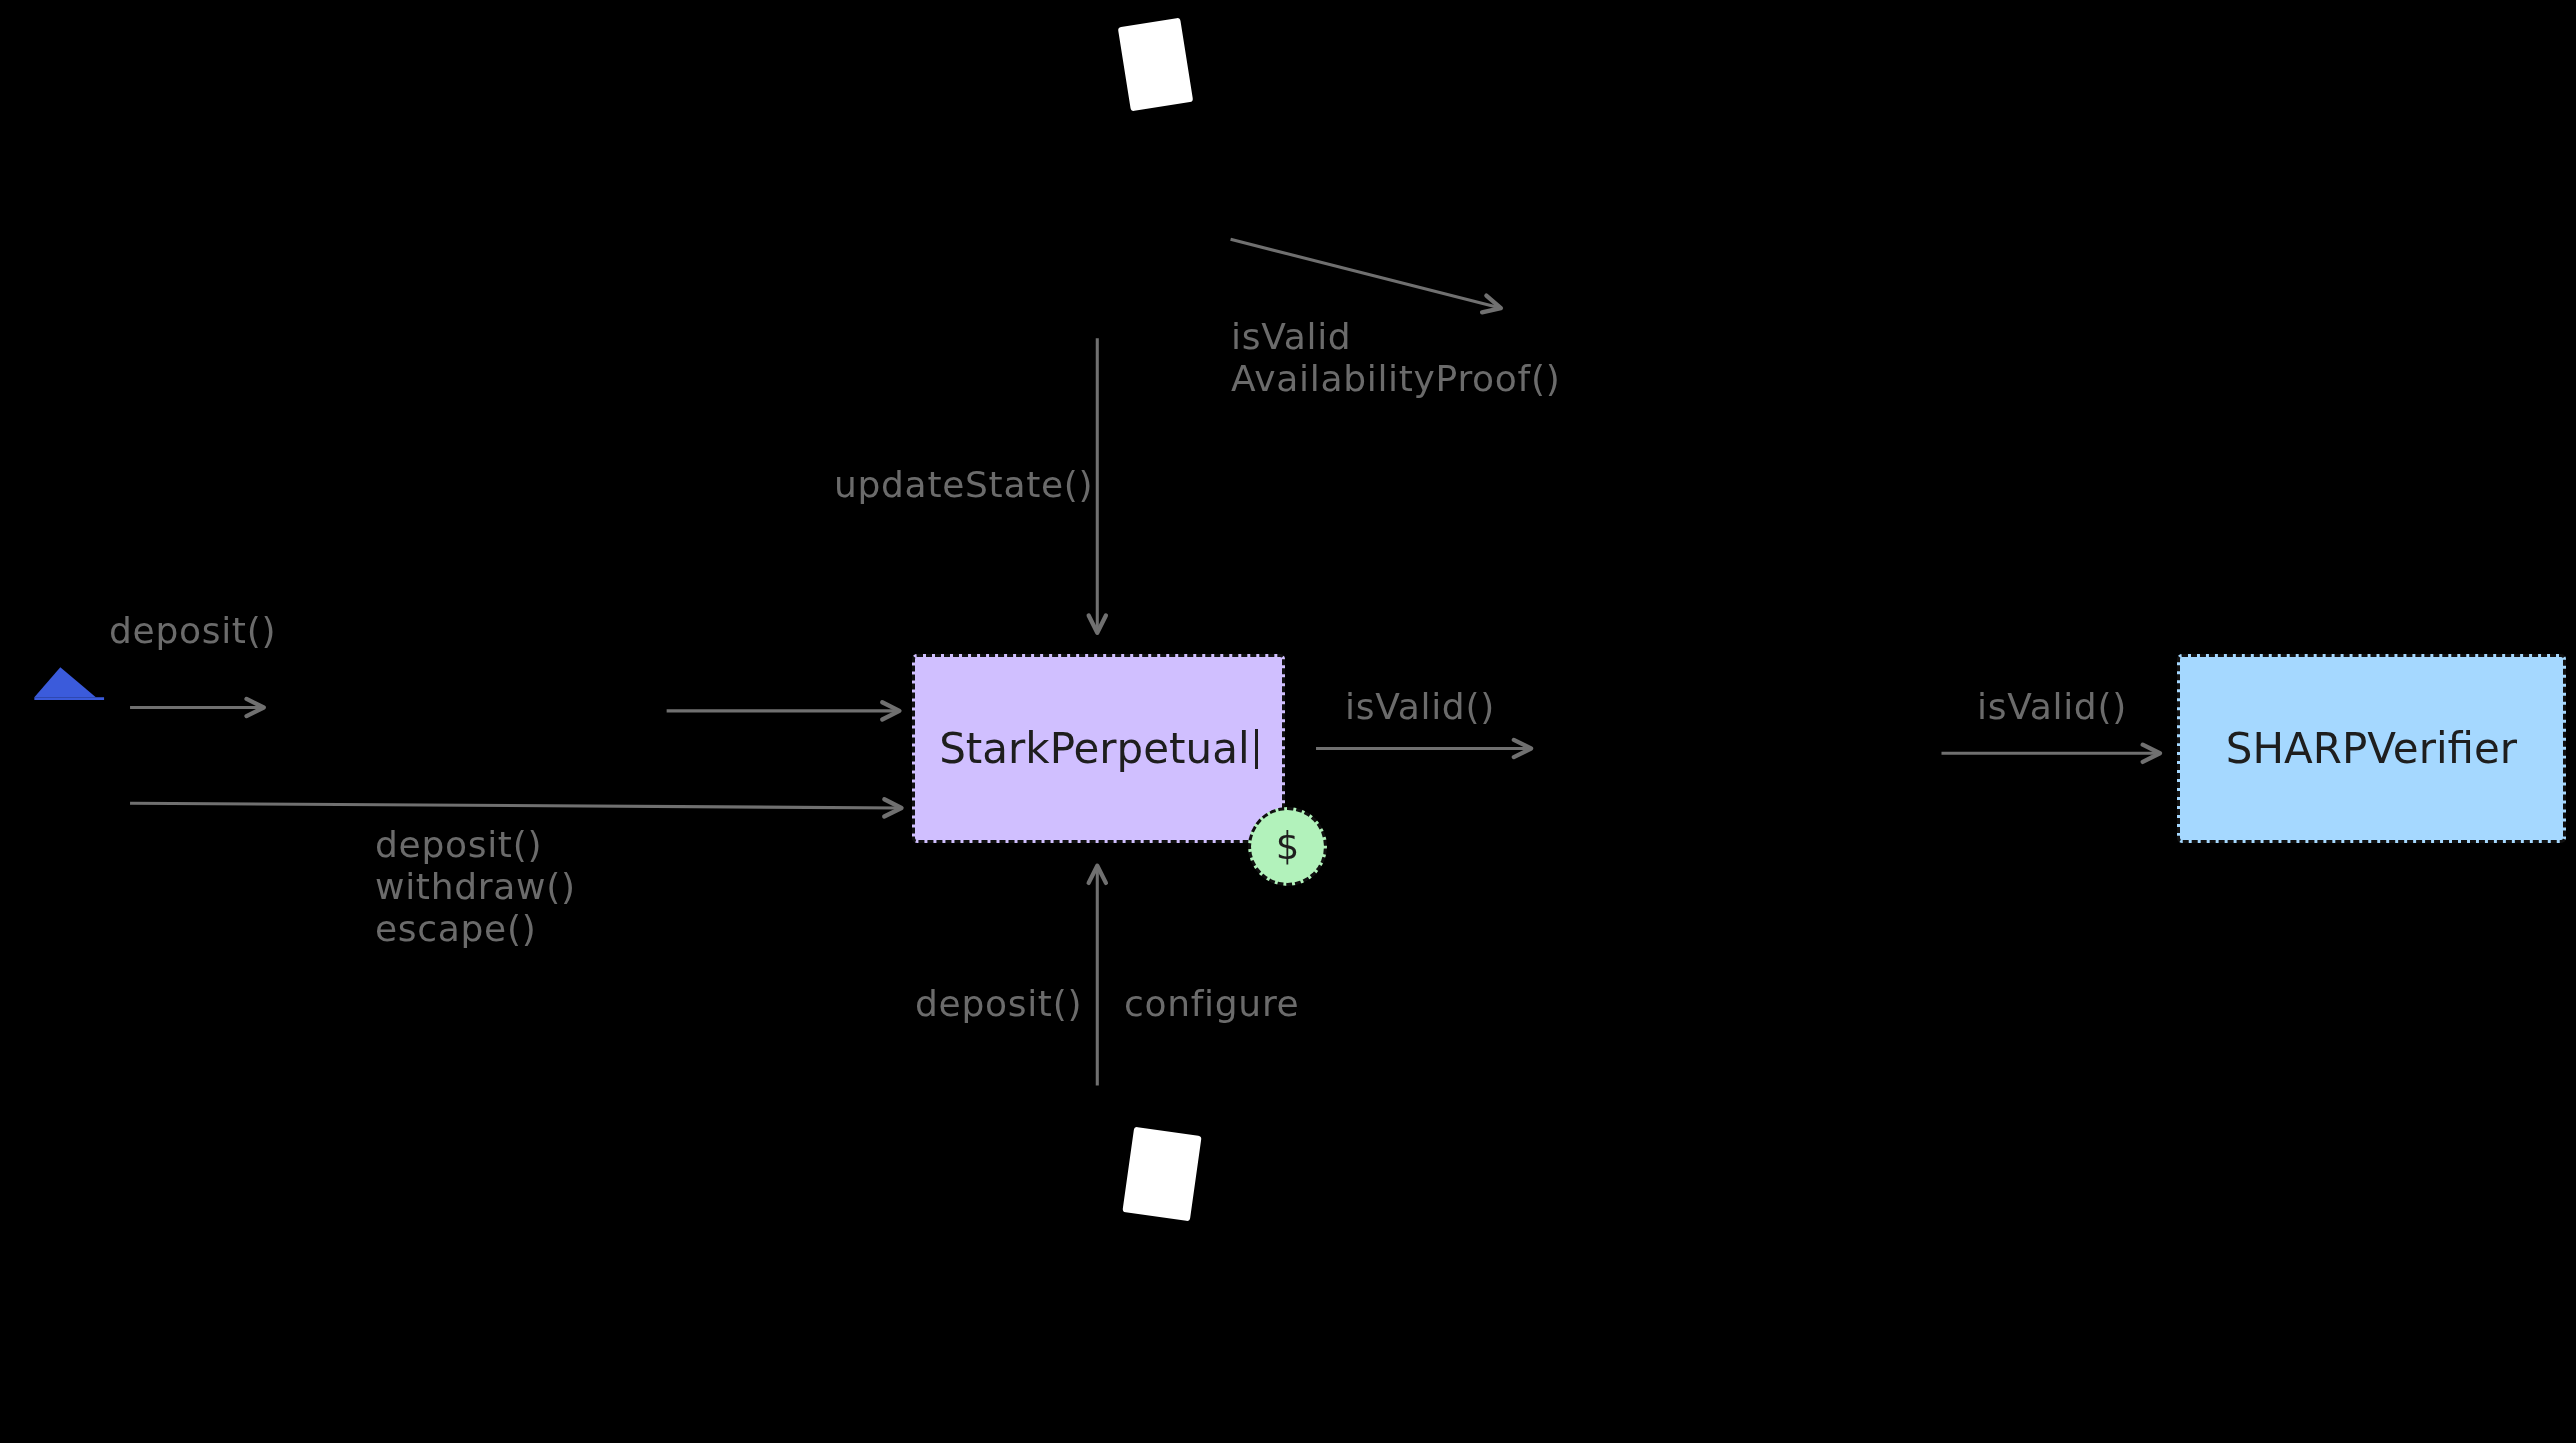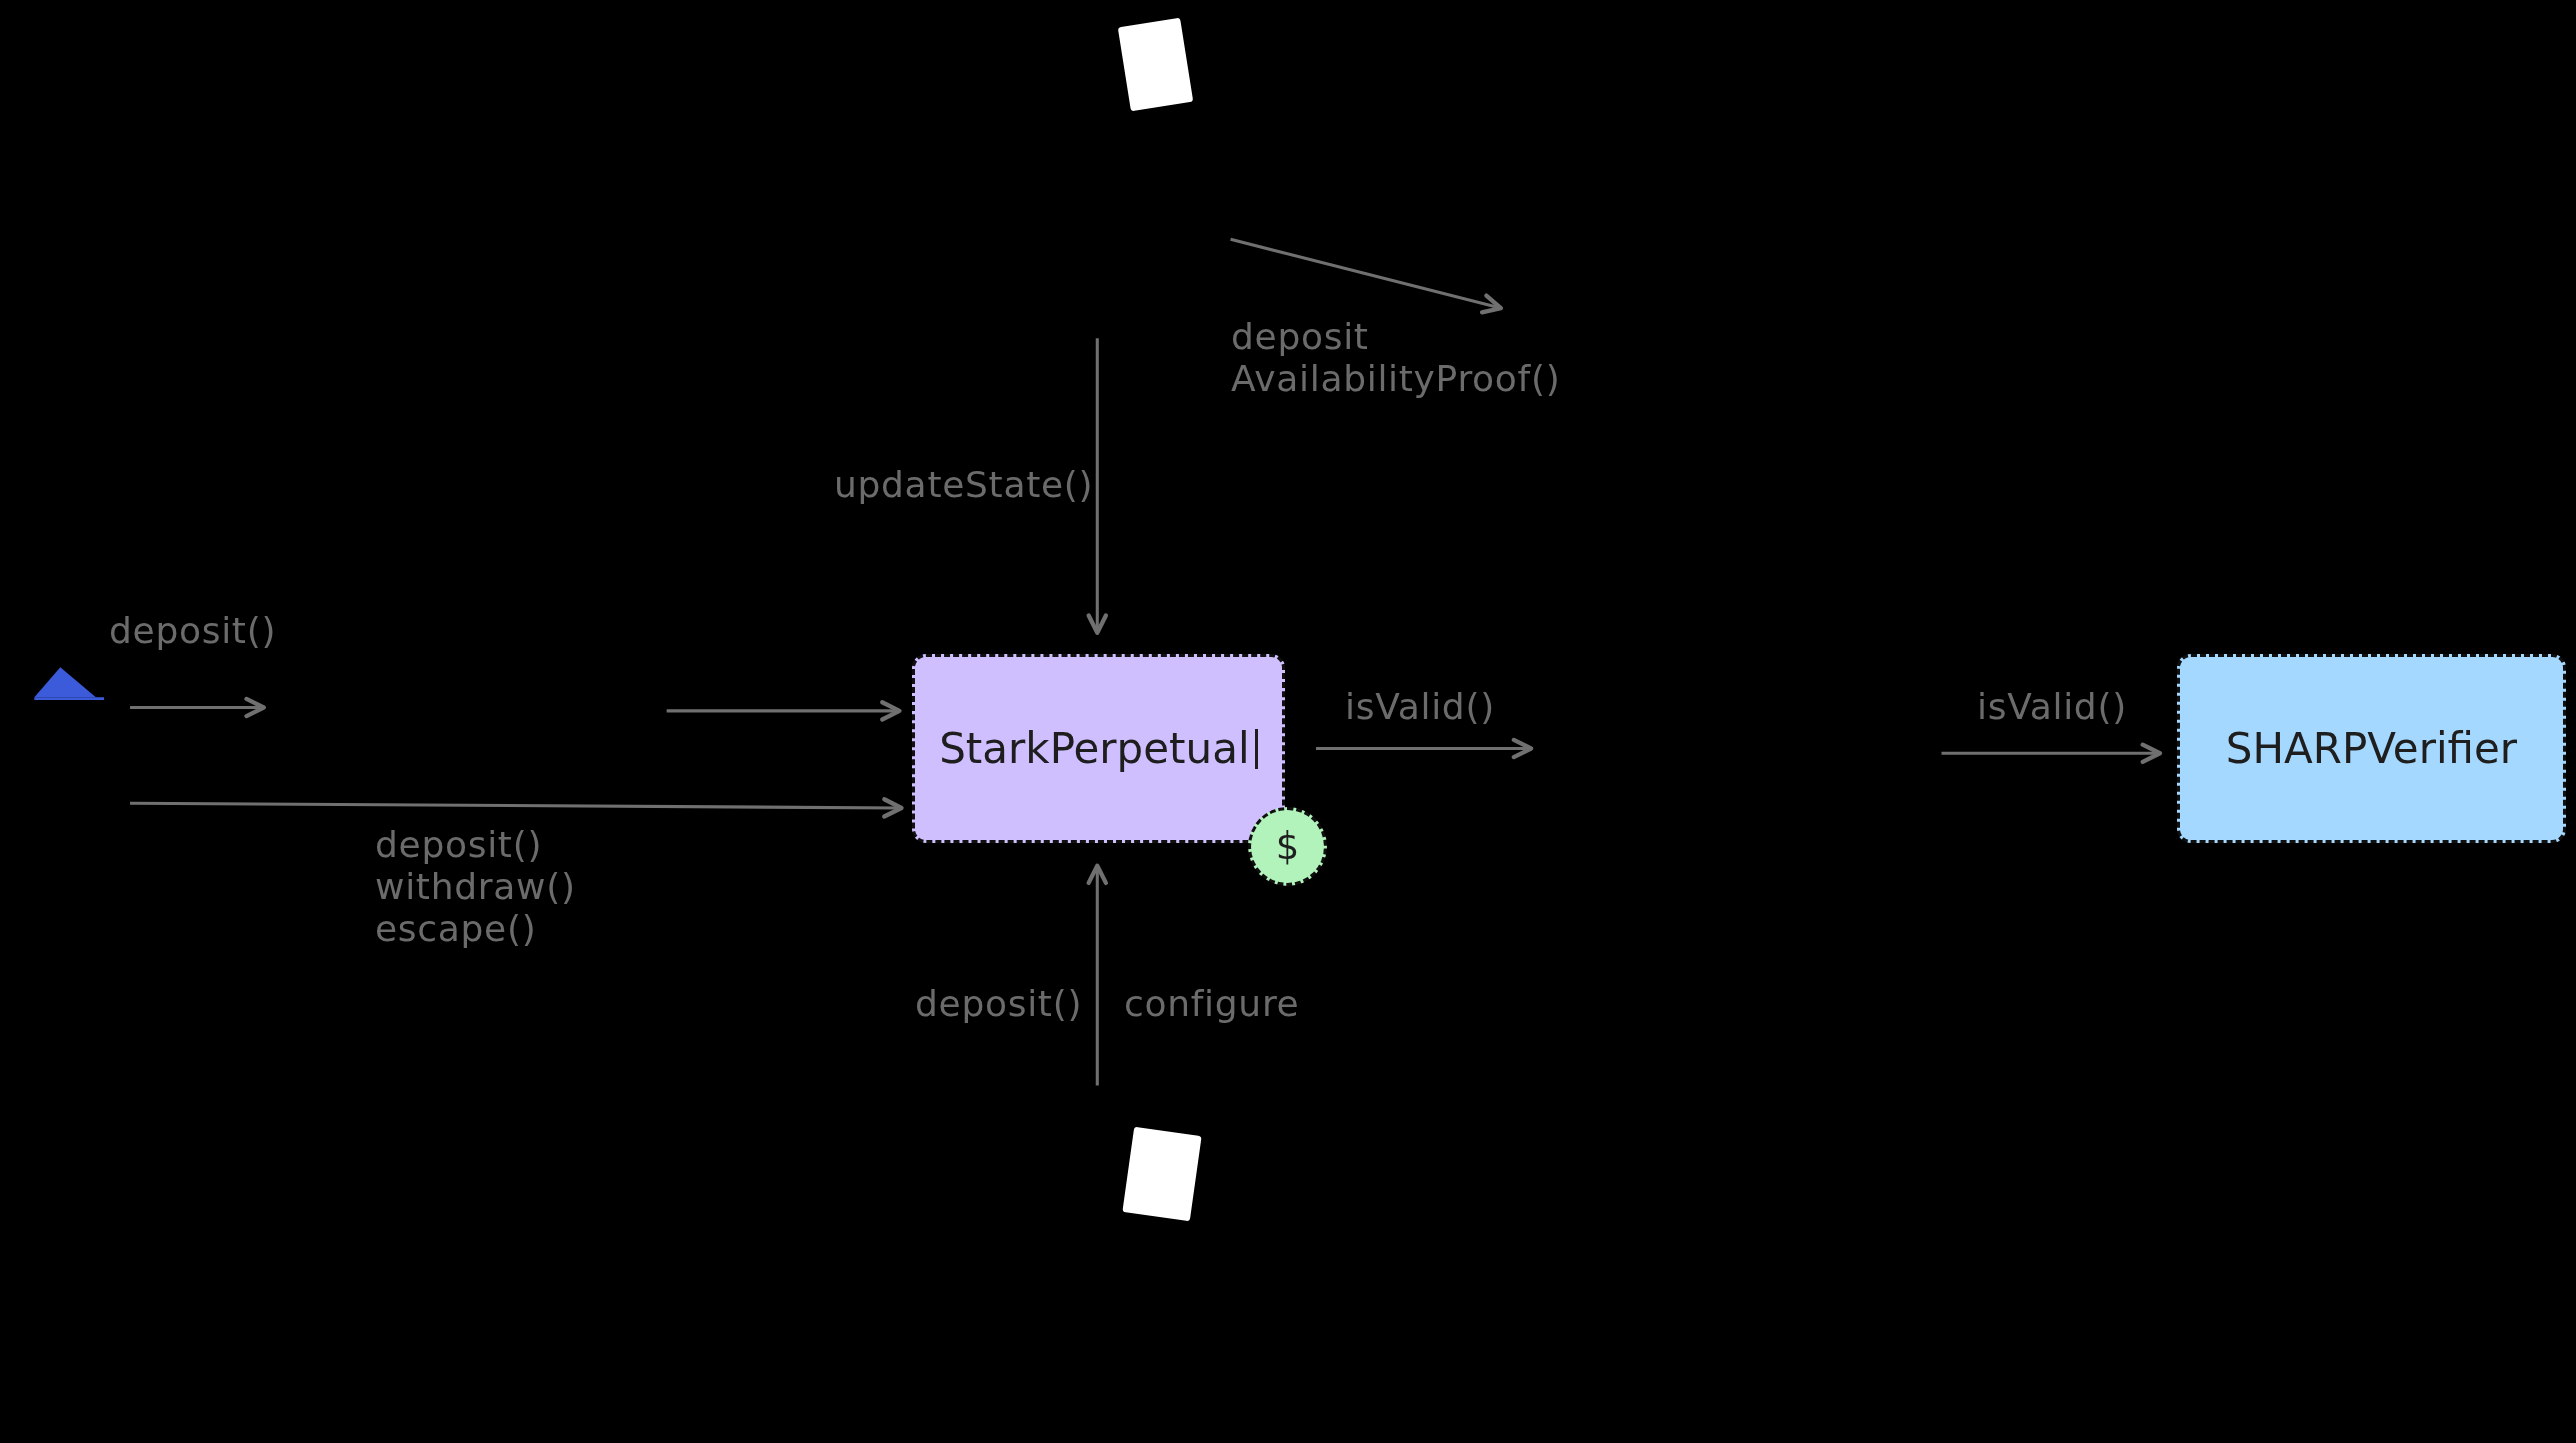--- a/index.html
+++ b/index.html
@@ -30,21 +30,21 @@
     letter-spacing: 0.7px;
     white-space: nowrap;
     font-family: "DejaVu Sans", sans-serif;
   }
   .node {
     position: absolute;
     display: flex;
     align-items: center;
     justify-content: center;
     border: 3.4px dashed #101010;
-    border-radius: 14px;
+    border-radius: 5px;
     color: #1e1e1e;
     font-size: 42px;
     font-family: "DejaVu Sans", sans-serif;
     box-sizing: border-box;
   }
   .node-stark {
     left: 912px;
     top: 654px;
     width: 373px;
     height: 189px;
@@ -142,21 +142,21 @@
       <path d="M50,1022 L152,1022" stroke="#3b5bdb" stroke-width="4" fill="none"></path>
     </g>
   </svg>
 
   <div class="paper paper-top"></div>
   <div class="paper paper-bottom"></div>
 
   <div class="label lbl-deposit-top">deposit()</div>
 
   <div class="label lbl-verify">
-    <div>deposit</div>
+    <div>isValid</div>
     <div>AvailabilityProof()</div>
   </div>
 
   <div class="label lbl-update-state">updateState()</div>
 
   <div class="label lbl-deposit-stack">
     <div>deposit()</div>
     <div>withdraw()</div>
     <div>escape()</div>
   </div>

